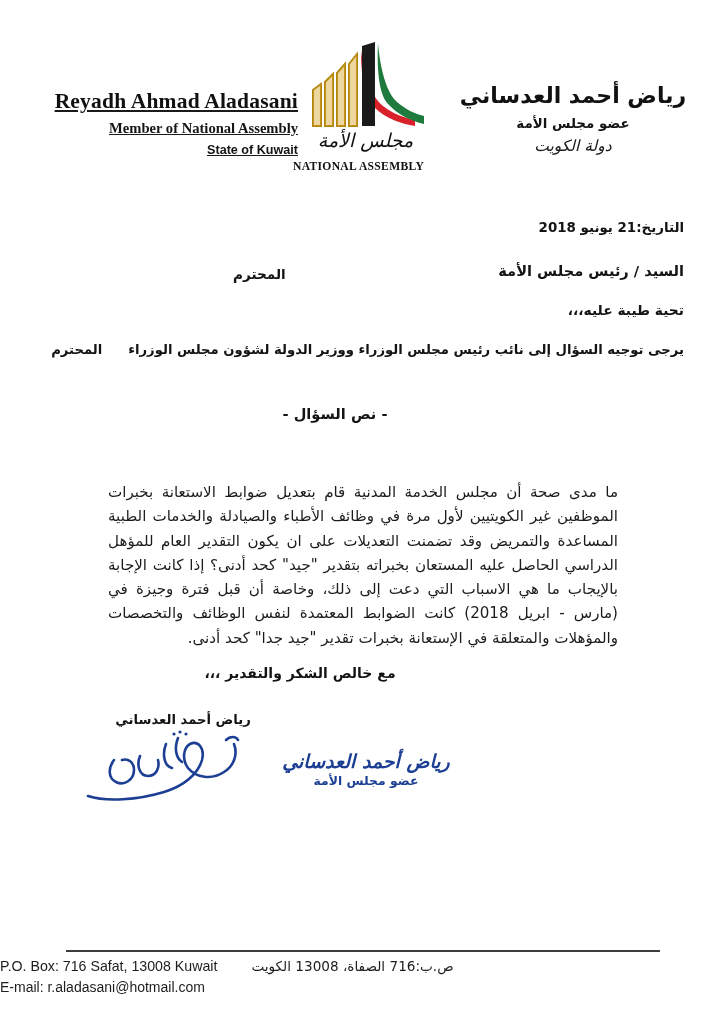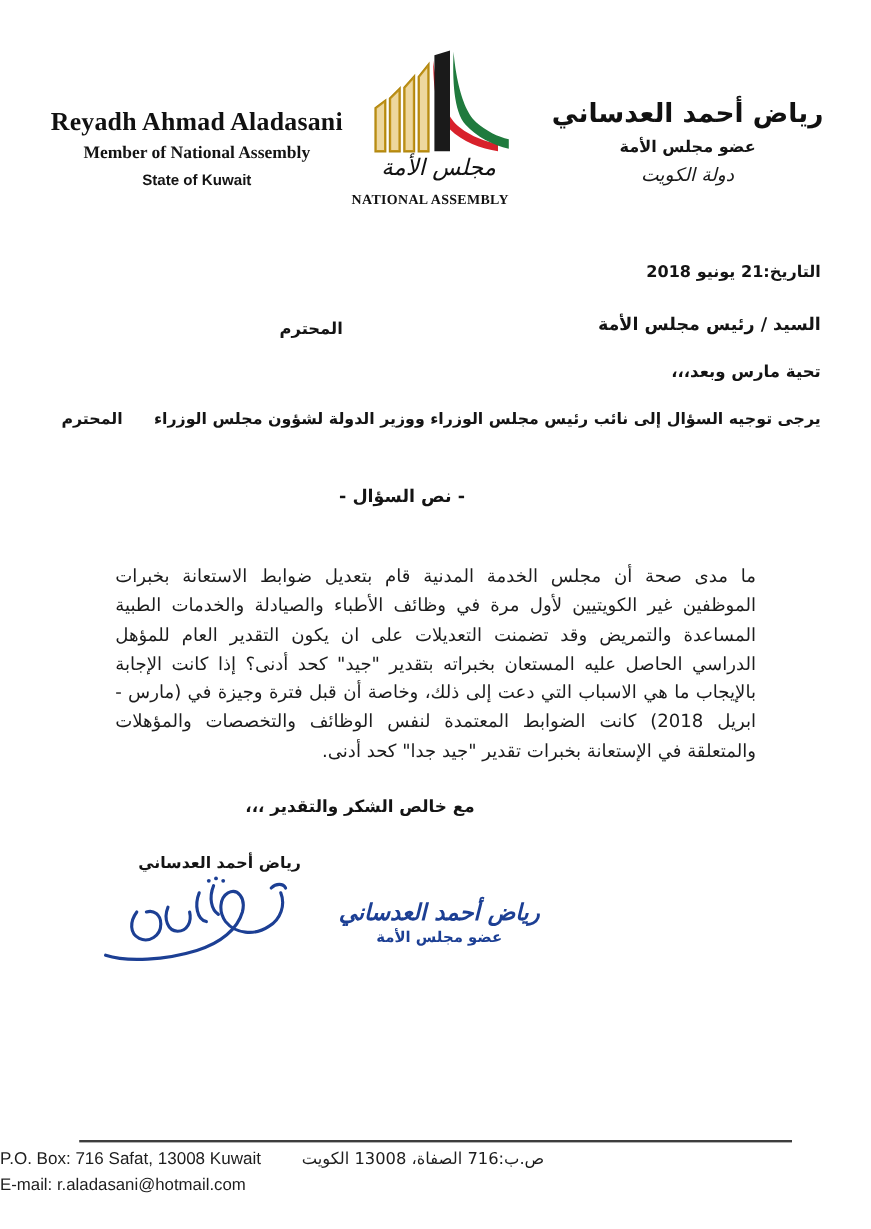--- a/index.html
+++ b/index.html
@@ -26,22 +26,23 @@
     top: 38px;
     left: 0;
     width: 726px;
     height: 150px;
   }
   .lh-en {
     position: absolute;
     left: 30px;
     top: 50px;
     width: 268px;
-    text-align: center;
+    text-align: right;
     line-height: 1.28;
+    text-decoration: underline;
   }
   .lh-en .name {
     font-family: "Liberation Serif", "DejaVu Serif", serif;
     font-size: 21.5px;
     font-weight: bold;
     letter-spacing: 0.2px;
     color: #111;
     white-space: nowrap;
   }
   .lh-en .role {
@@ -191,21 +192,21 @@
     position: absolute;
     top: 468px;
     right: 96px;
     width: 534px;
     font-size: 15.1px;
     line-height: 24.3px;
     color: #1c1c1c;
     text-align: justify;
     text-justify: inter-word;
   }
-  .body-text p { margin: 0; }
+  .body-text p { margin: 12px; }
   .closing {
     position: absolute;
     top: 665px;
     left: 0;
     width: 630px;
     text-align: center;
     padding-right: 30px;
     box-sizing: border-box;
     font-size: 14px;
     font-weight: bold;
@@ -332,21 +333,21 @@
       <div class="role">عضو مجلس الأمة</div>
       <div class="state">دولة الكويت</div>
     </div>
   </div>
 
   <div class="ar date-line">التاريخ:21 يونيو 2018</div>
 
   <div class="ar recipient">السيد / رئيس مجلس الأمة</div>
   <div class="honorific-1">المحترم</div>
 
-  <div class="ar greeting">تحية مارس وبعد،،،</div>
+  <div class="ar greeting">تحية طيبة عليه،،،</div>
 
   <div class="ar question-label">- نص السؤال -</div>
 
   <div class="ar route-line"><span>يرجى توجيه السؤال إلى نائب رئيس مجلس الوزراء ووزير الدولة لشؤون مجلس الوزراء</span><span class="gap"></span><span>المحترم</span></div>
 
   <div class="ar body-text">
     <p>ما مدى صحة أن مجلس الخدمة المدنية قام بتعديل ضوابط الاستعانة بخبرات الموظفين غير الكويتيين لأول مرة في وظائف الأطباء والصيادلة والخدمات الطبية المساعدة والتمريض وقد تضمنت التعديلات على ان يكون التقدير العام للمؤهل الدراسي الحاصل عليه المستعان بخبراته بتقدير "جيد" كحد أدنى؟ إذا كانت الإجابة بالإيجاب ما هي الاسباب التي دعت إلى ذلك، وخاصة أن قبل فترة وجيزة في (مارس - ابريل 2018) كانت الضوابط المعتمدة لنفس الوظائف والتخصصات والمؤهلات والمتعلقة في الإستعانة بخبرات تقدير "جيد جدا" كحد أدنى.</p>
   </div>
 
   <div class="ar closing">مع خالص الشكر والتقدير ،،،</div>

